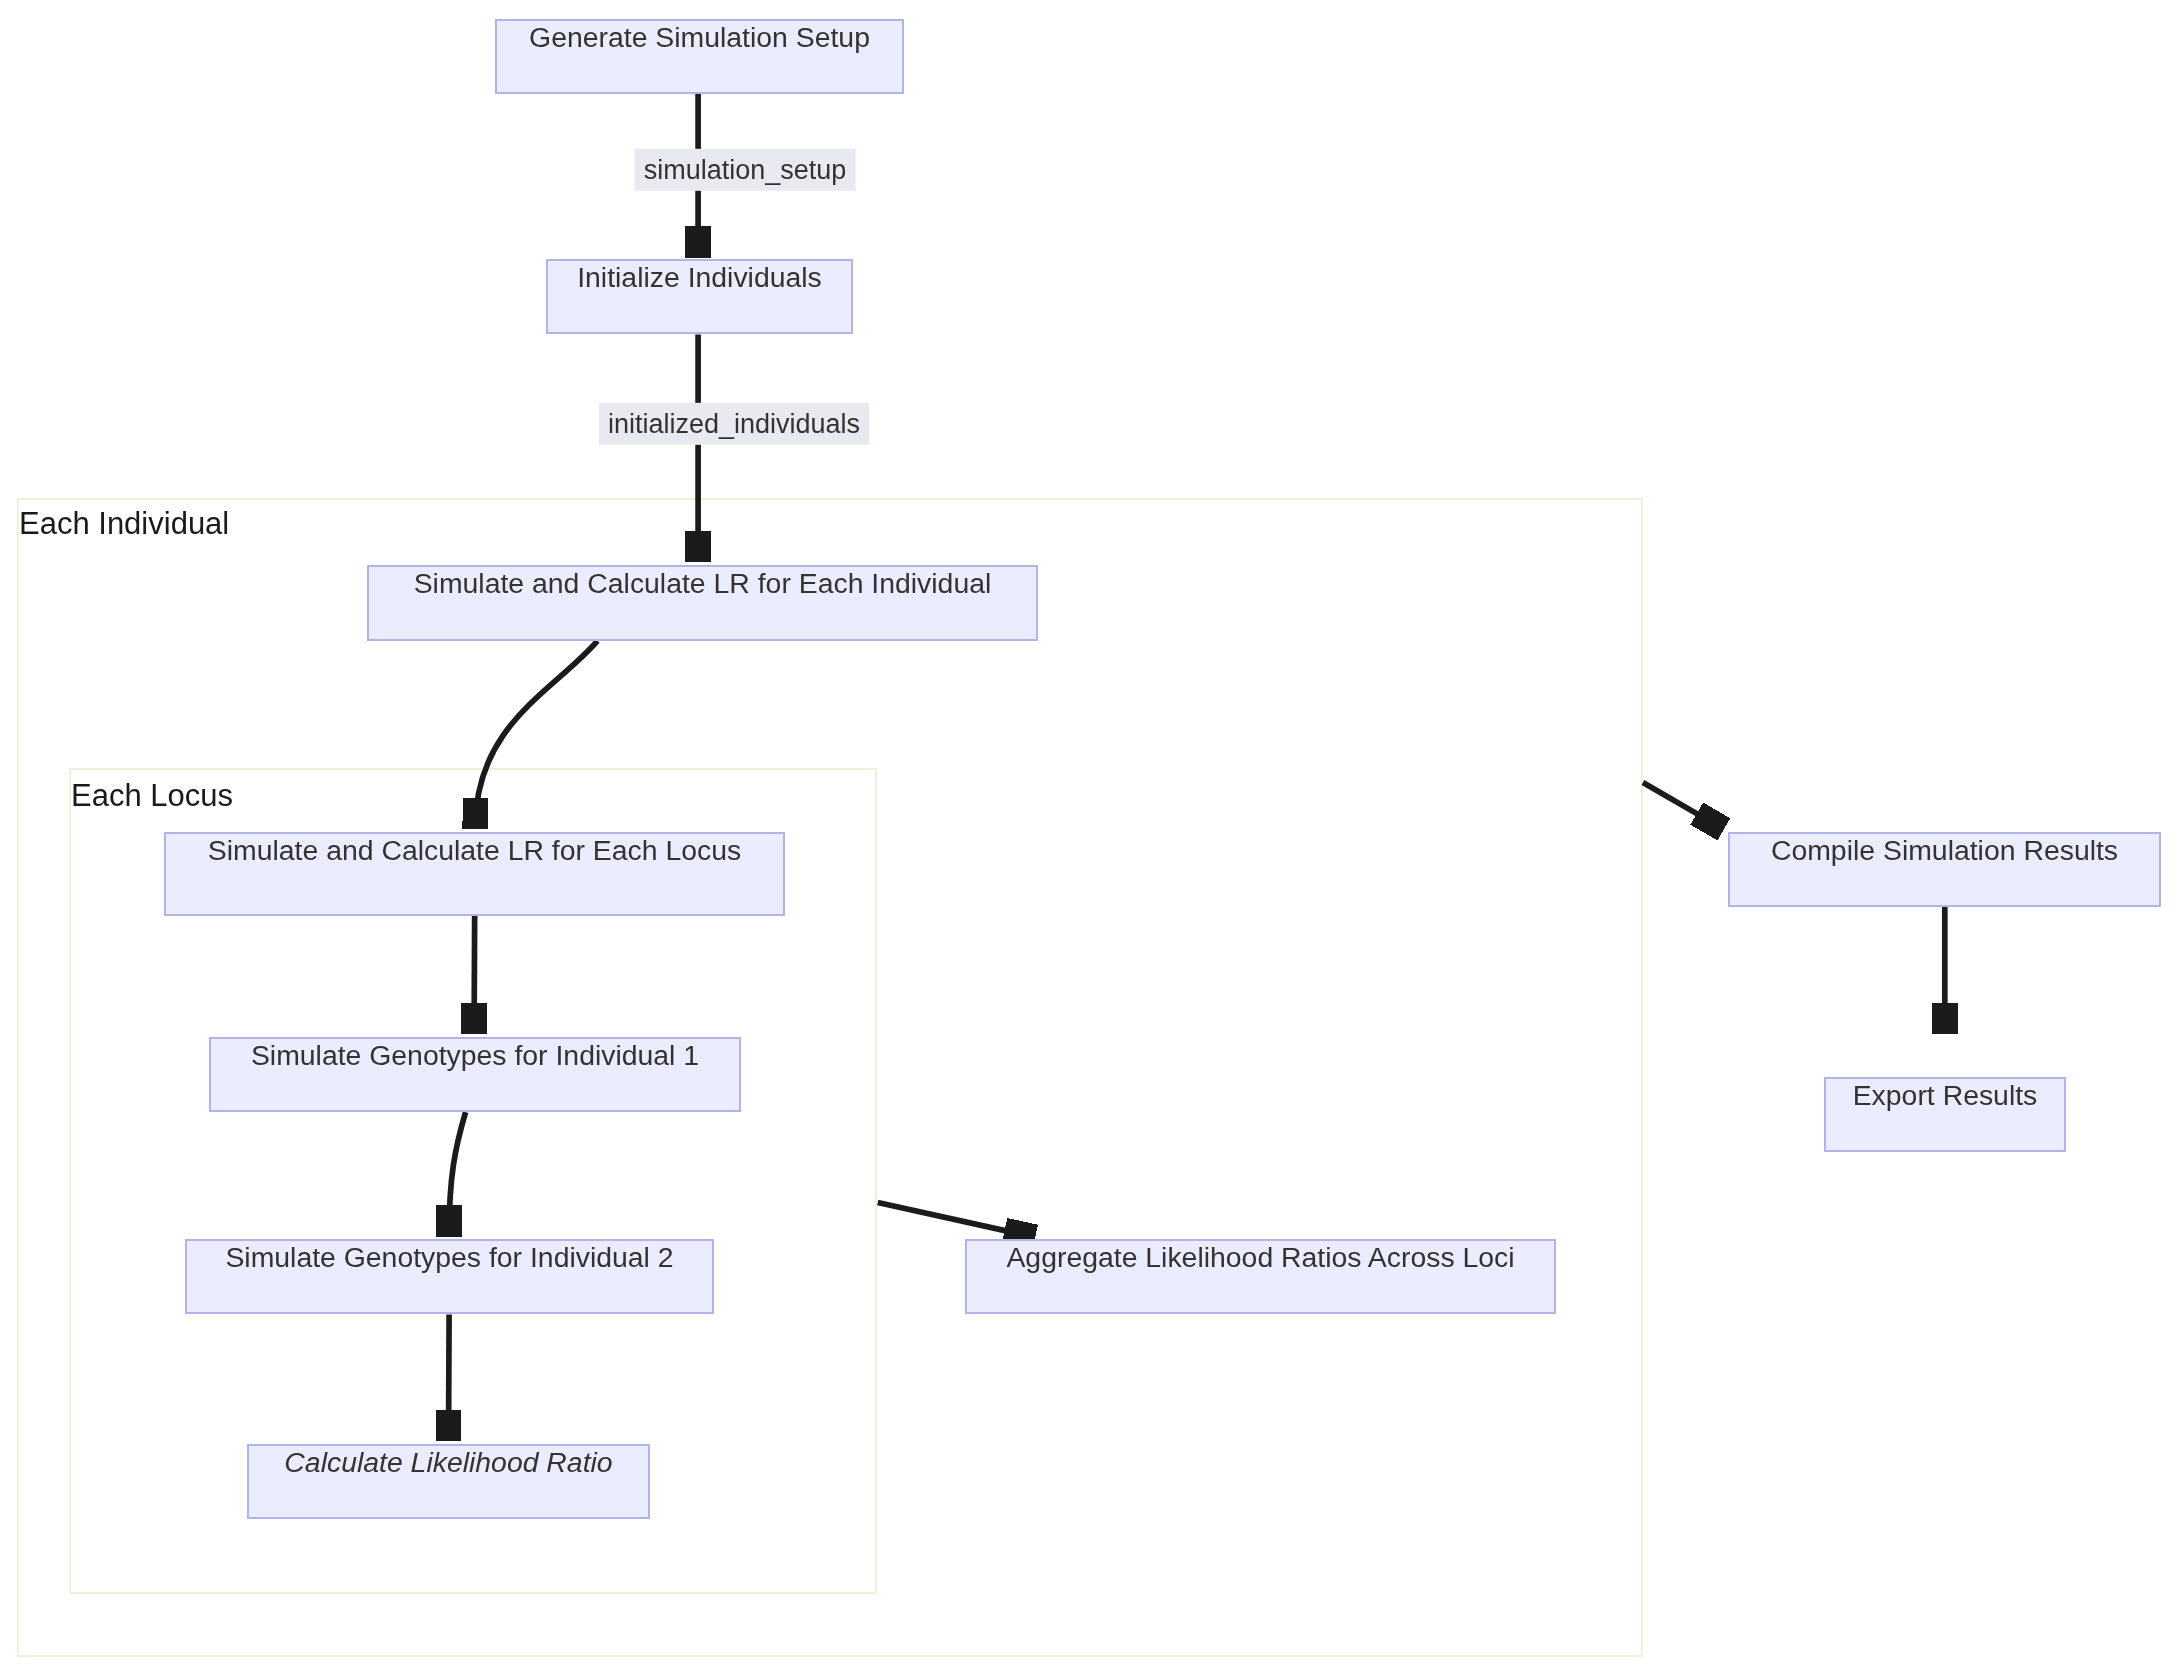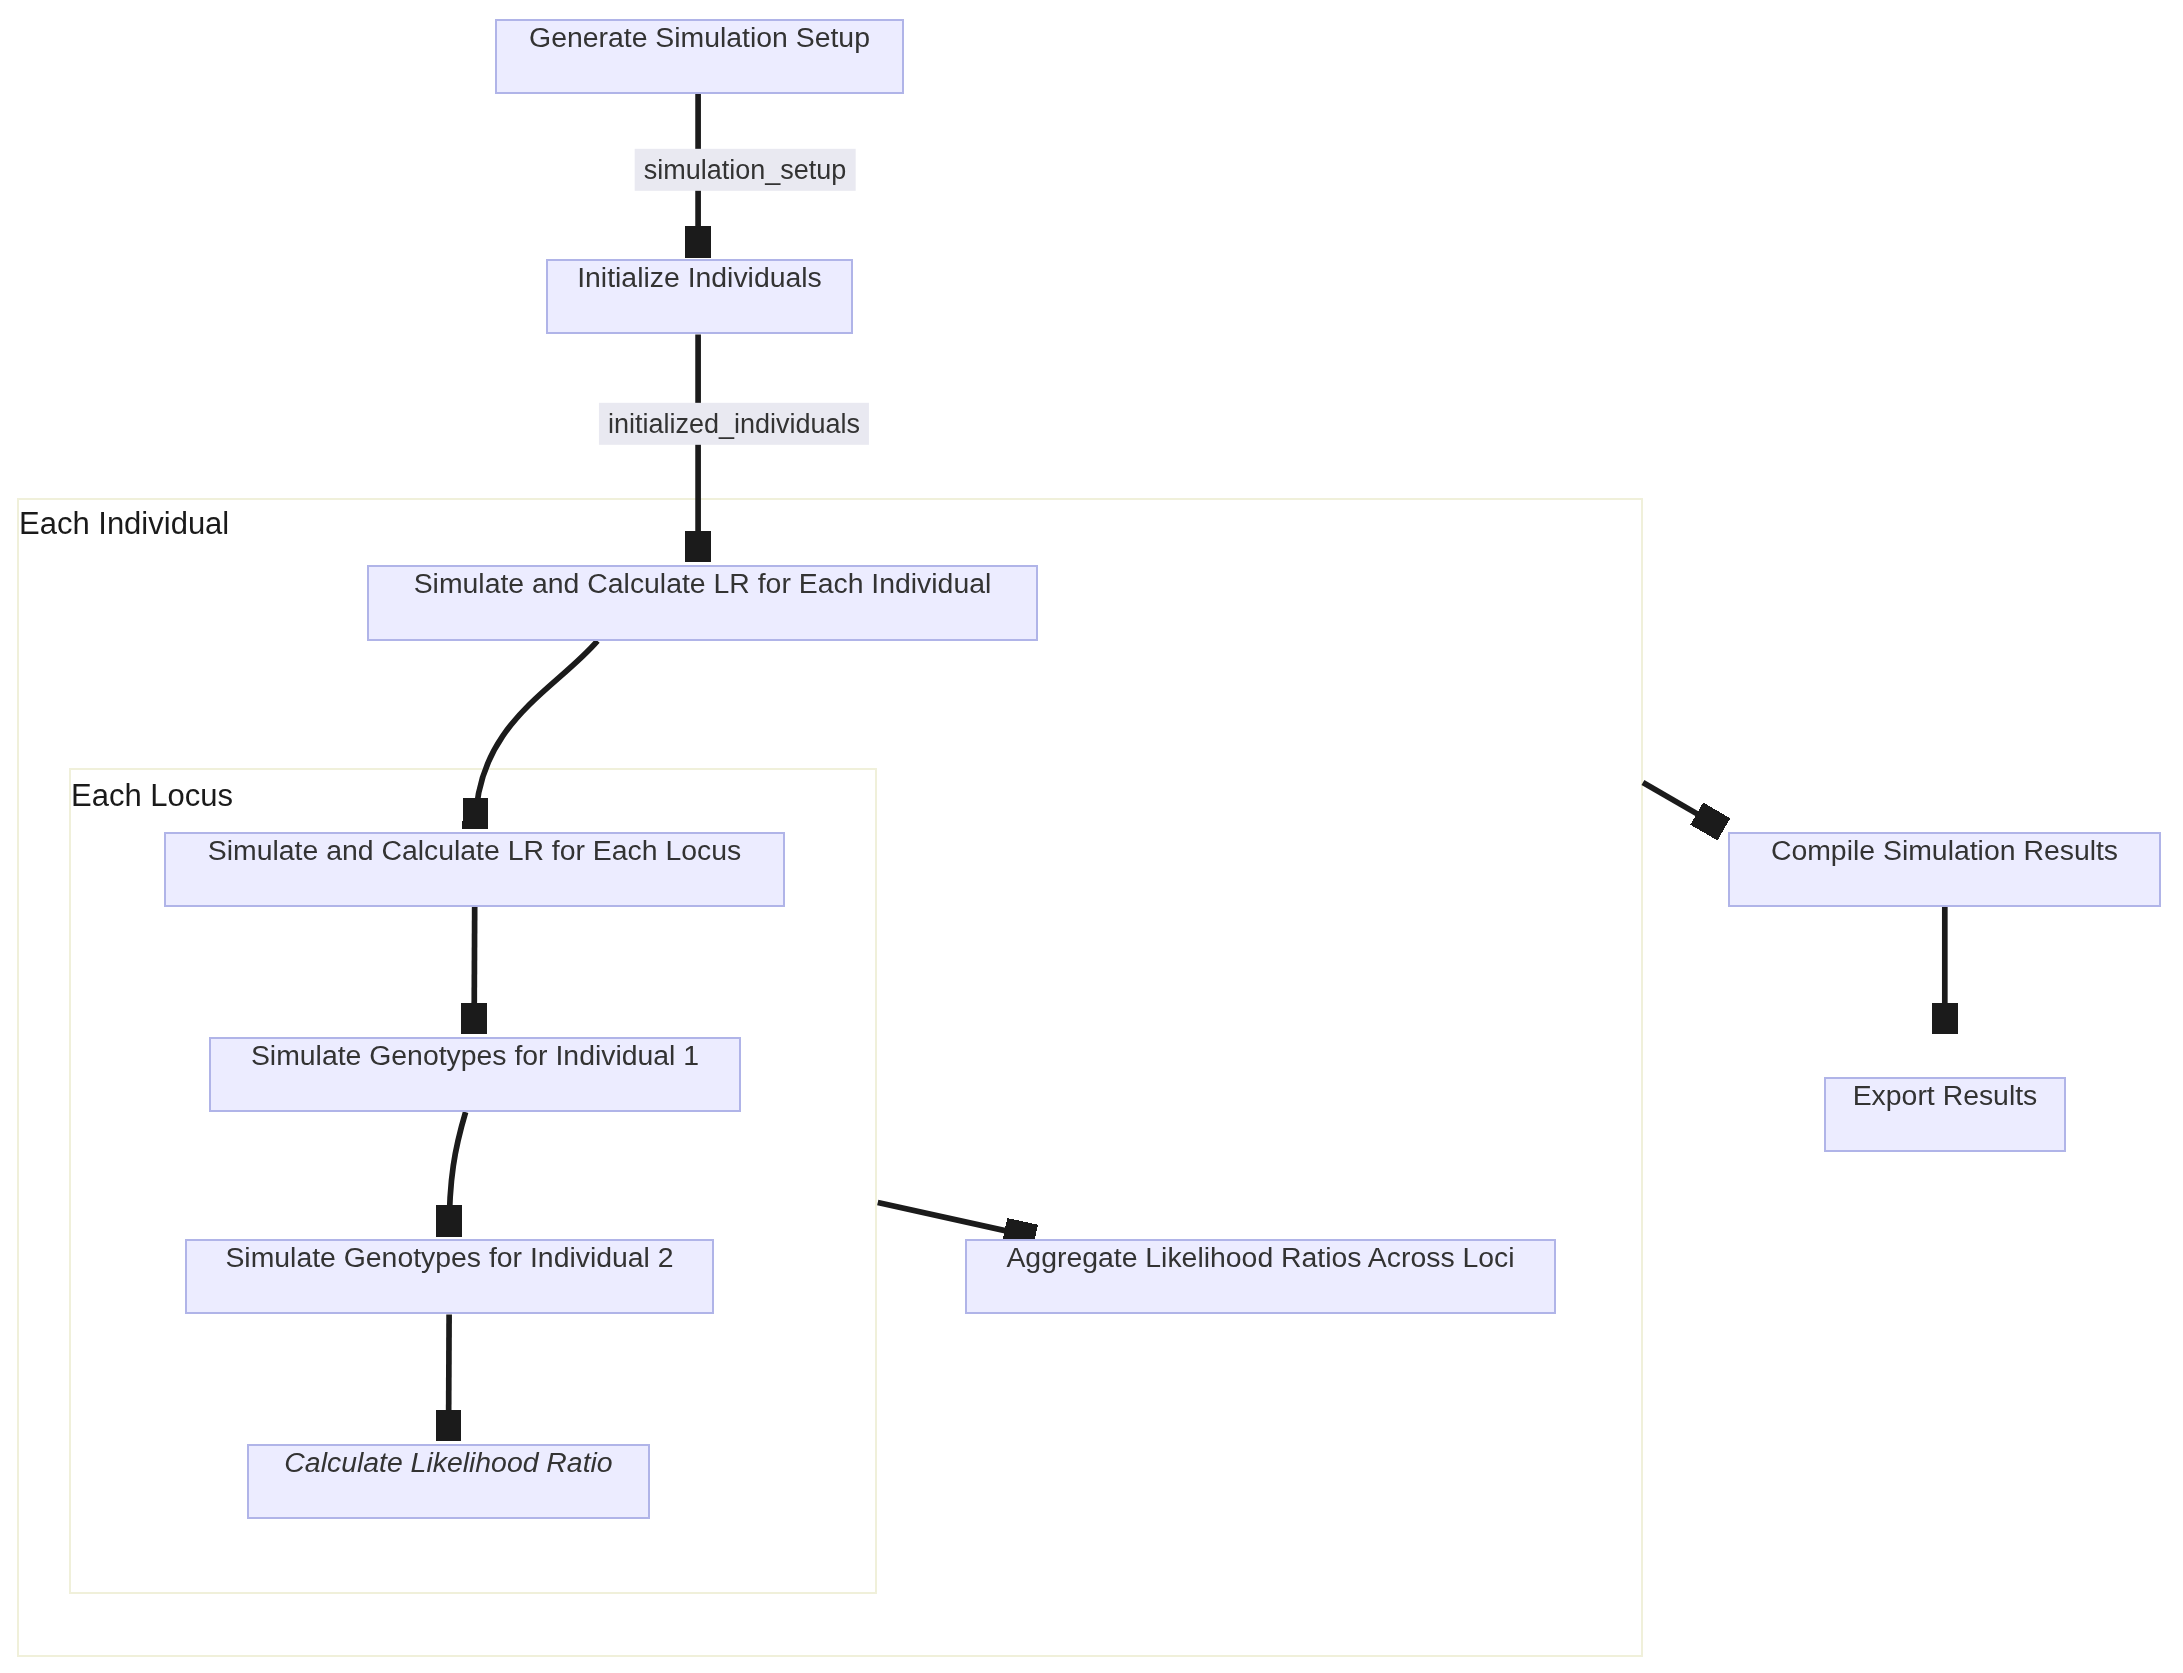--- a/index.html
+++ b/index.html
@@ -99,21 +99,21 @@
   </div>
 
   <div class="node" style="left:546px; top:259px; width:307px; height:75px;">
     <span>Initialize Individuals</span>
   </div>
 
   <div class="node" style="left:367px; top:565px; width:671px; height:76px;">
     <span>Simulate and Calculate LR for Each Individual</span>
   </div>
 
-  <div class="node" style="left:164px; top:832px; width:621px; height:75px;">
+  <div class="node" style="left:164px; top:832px; width:621px; height:84px;">
     <span>Simulate and Calculate LR for Each Locus</span>
   </div>
 
   <div class="node" style="left:209px; top:1037px; width:532px; height:75px;">
     <span>Simulate Genotypes for Individual 1</span>
   </div>
 
   <div class="node" style="left:185px; top:1239px; width:529px; height:75px;">
     <span>Simulate Genotypes for Individual 2</span>
   </div>

